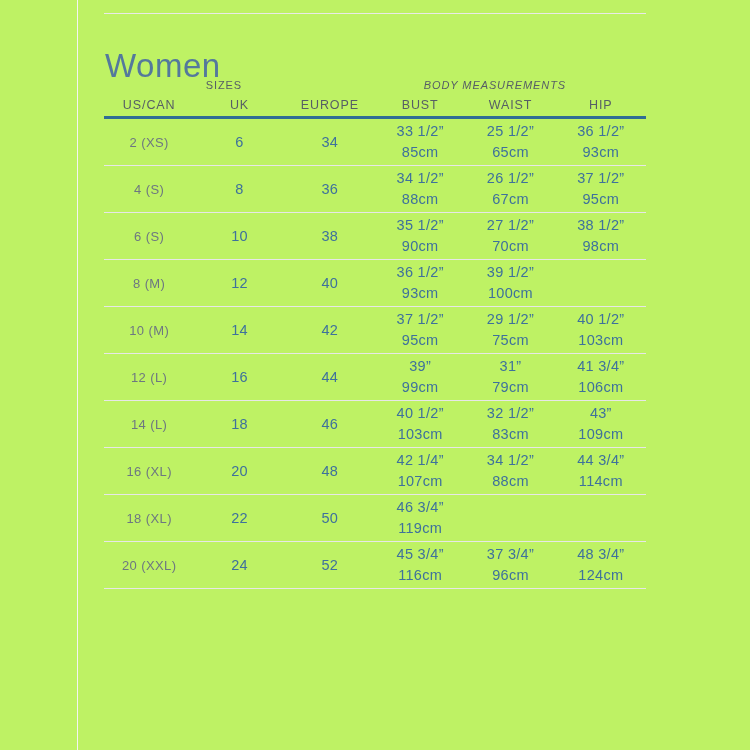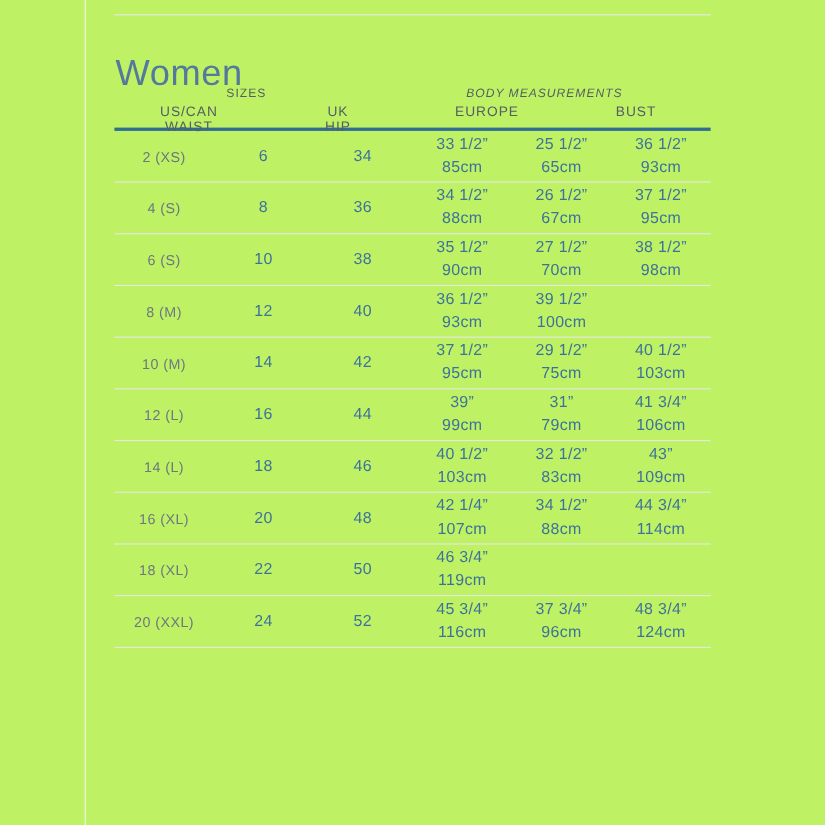--- a/index.html
+++ b/index.html
@@ -57,21 +57,21 @@
     font-size: 11px;
     letter-spacing: 0.9px;
     color: #565e65;
     white-space: nowrap;
     justify-self: center;
   }
   .group-sizes { grid-column: 2; }
   .group-body { grid-column: 5; font-style: italic; }
   .thead-cols {
     display: grid;
-    grid-template-columns: repeat(4, 1fr);
+    grid-template-columns: repeat(6, 1fr);
     height: 22px;
     align-items: center;
     border-bottom: 3px solid #2f6d94;
   }
   .col-header {
     font-size: 12.5px;
     letter-spacing: 0.9px;
     color: #565e65;
     text-align: center;
     white-space: nowrap;

